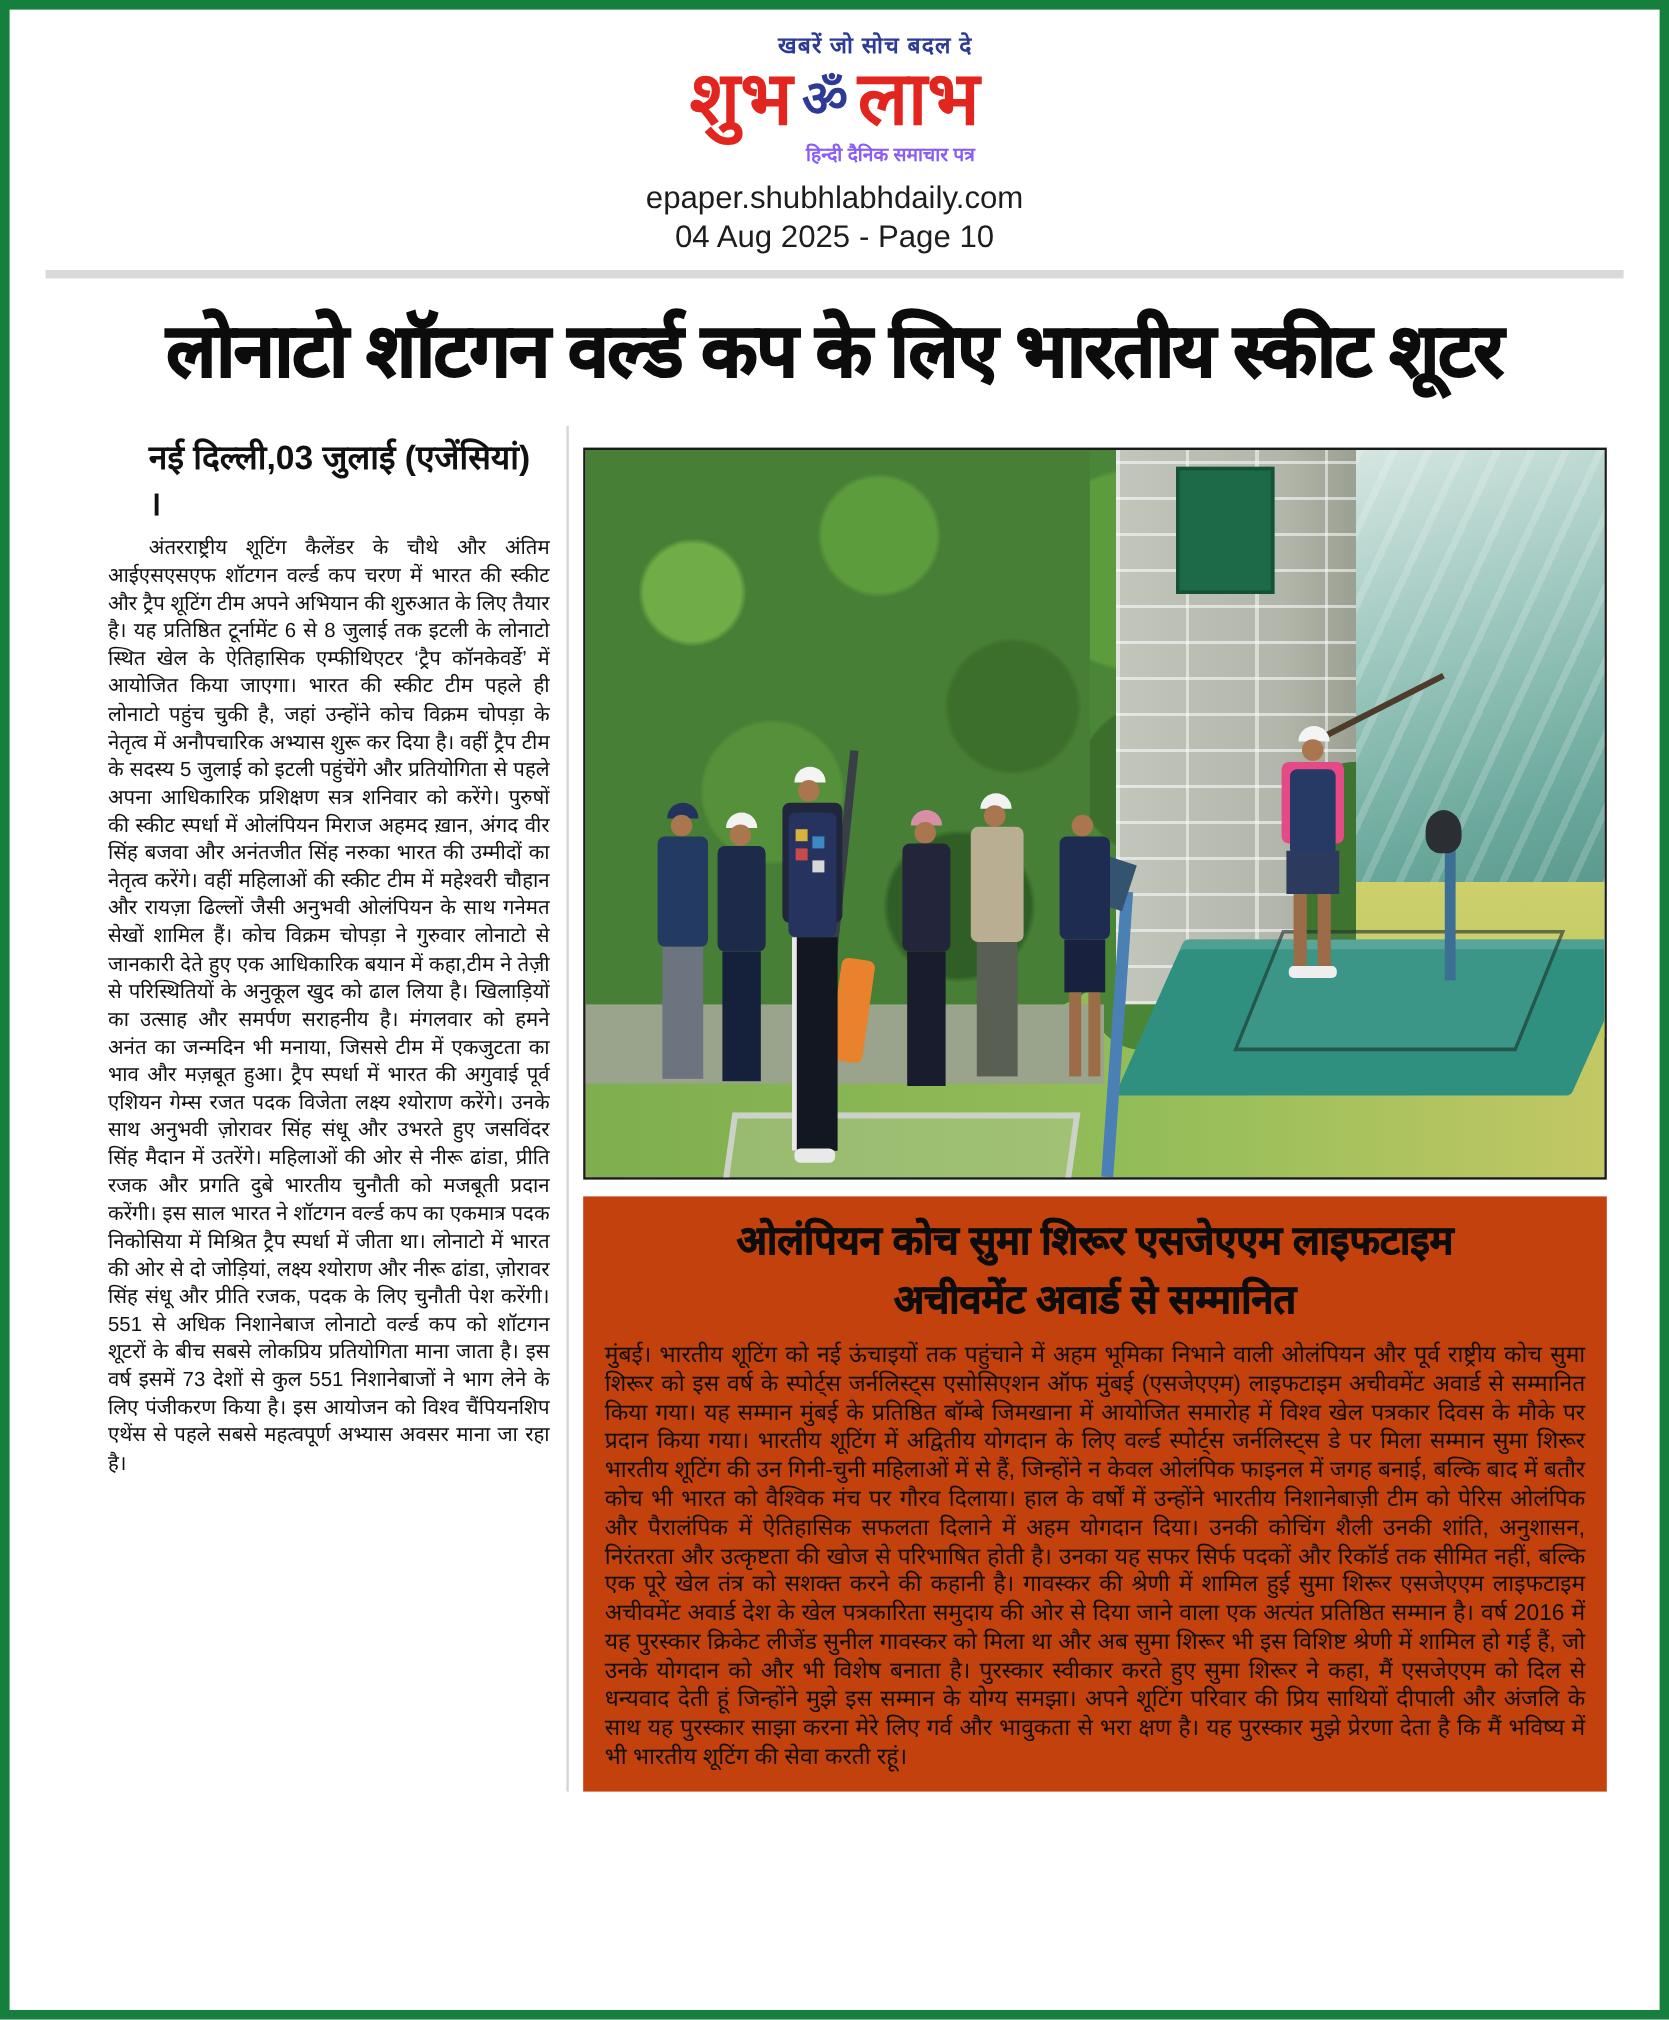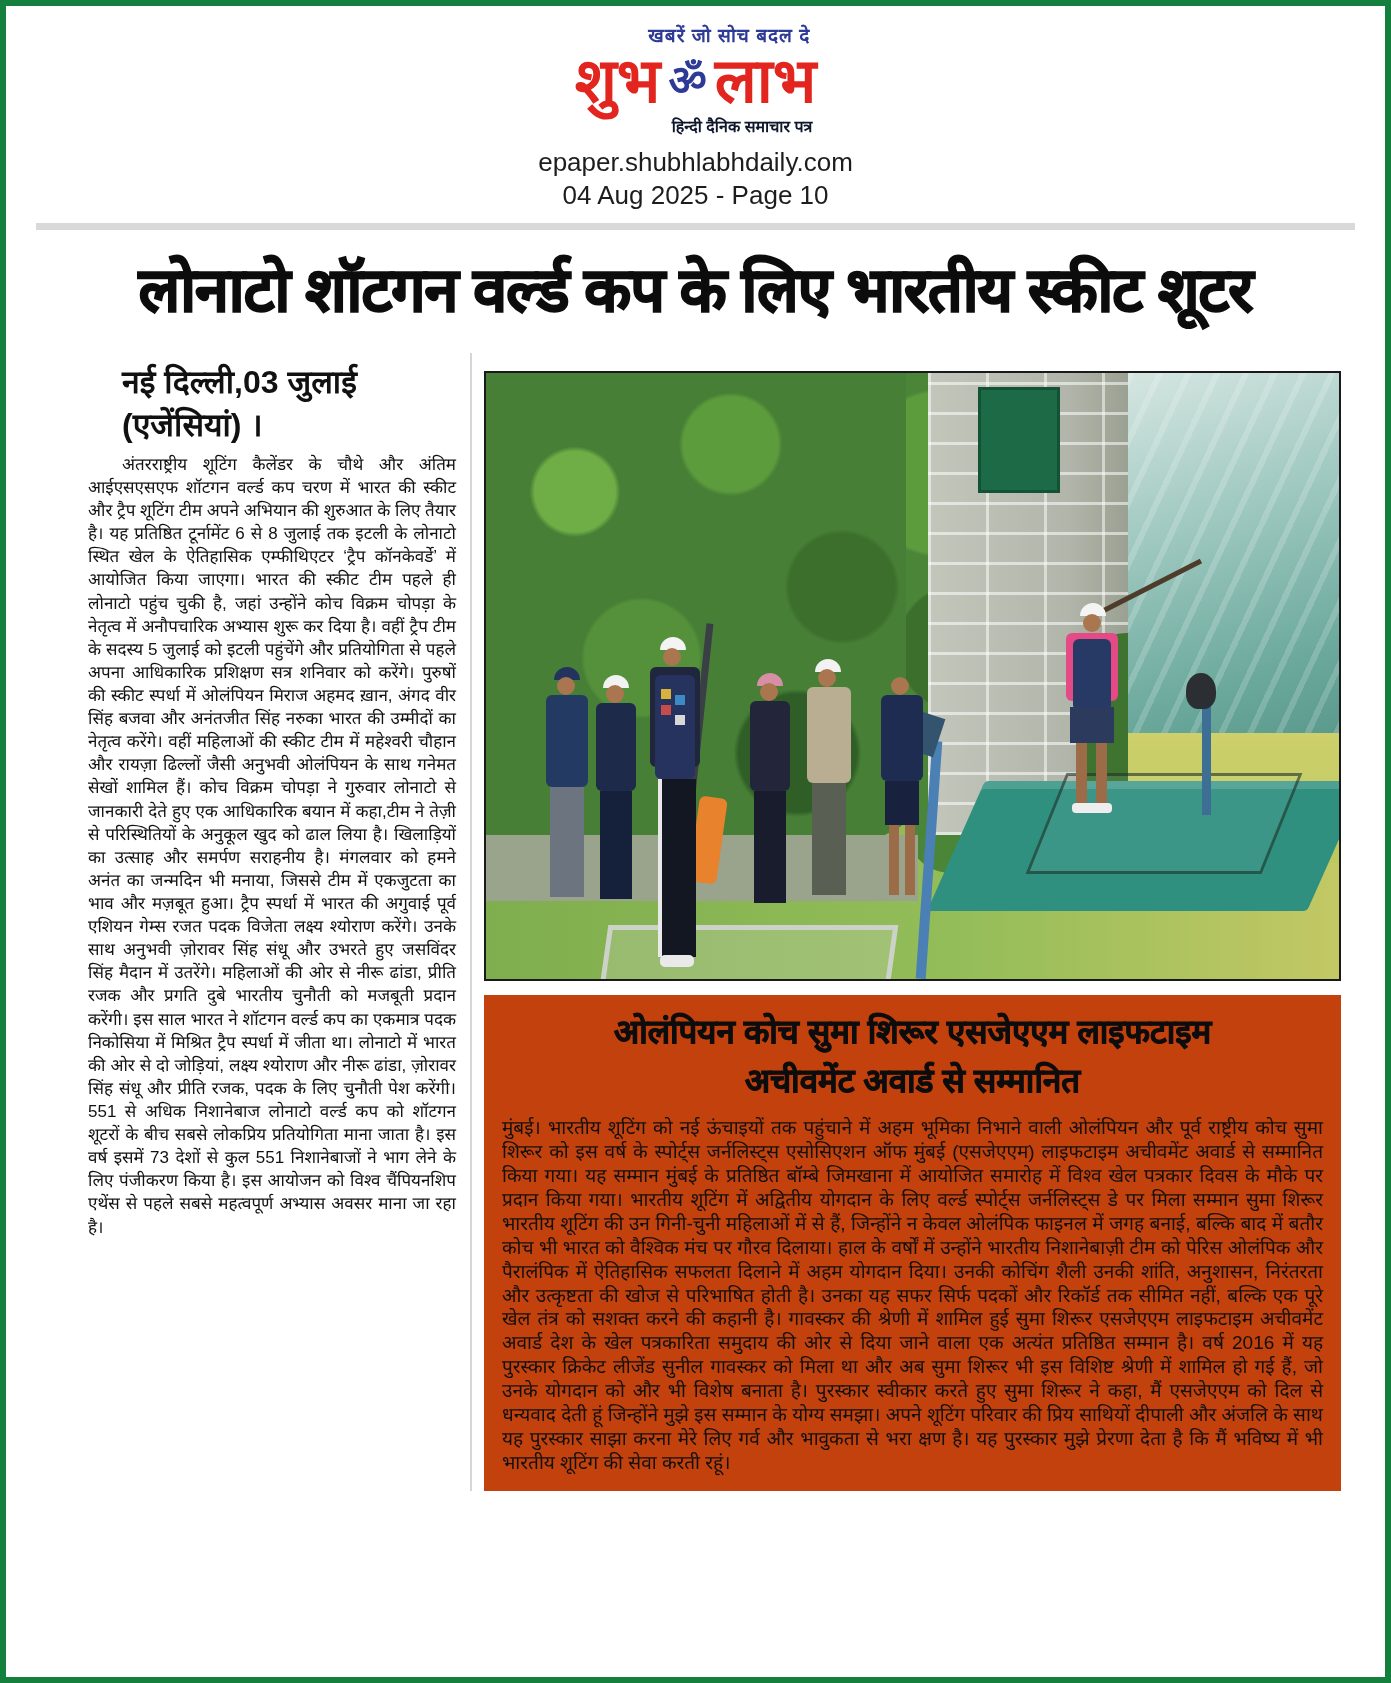--- a/index.html
+++ b/index.html
@@ -1,41 +1,41 @@
 <!DOCTYPE html>
 <html lang="hi"><head>
 <meta charset="utf-8">
 <style>
   html,body{margin:0;padding:0;background:#9aa0a6;}
   .page{
     width:1391px;height:1683px;box-sizing:border-box;margin:0 auto;
-    background:#ffffff;border:6px solid #15803d;position:relative;overflow:hidden;
+    background:#ffffff;border:8px solid #15803d;position:relative;overflow:hidden;
     font-family:"Liberation Sans","DejaVu Sans",sans-serif;color:#111;
   }
   
   .masthead{text-align:center;padding-top:16px;}
   .masthead-inner{display:inline-block;text-align:right;}
   .tagline{color:#2d3a96;font-weight:bold;font-size:19px;letter-spacing:1px;padding-right:6px;}
   .title-row{display:flex;align-items:center;justify-content:center;gap:8px;
     color:#e2251f;font-weight:900;font-size:62px;line-height:1.05;}
   .om-icon{color:#2d3a96;font-size:42px;font-weight:bold;line-height:1;}
-  .subtitle{color:#0f172a;font-weight:bold;font-size:16px;padding-right:4px;margin-top:2px;}
+  .subtitle{color:#8b5cf6;font-weight:bold;font-size:16px;padding-right:4px;margin-top:2px;}
   .url-line{font-size:26px;color:#1d1d1d;text-align:center;margin-top:10px;}
   .date-line{font-size:26px;color:#1d1d1d;text-align:center;margin-top:2px;}
   .top-rule{height:7px;background:#d9d9d9;margin:12px 30px 0 30px;}
   
   .headline{
     text-align:center;font-weight:900;font-size:61px;line-height:1.85;
     color:#0c0c0c;margin-top:4px;letter-spacing:-1px;
     -webkit-text-stroke:1.6px #0c0c0c;
   }
   
   .columns{display:flex;padding:0 44px 0 82px;margin-top:6px;gap:14px;}
   .left-col{width:368px;flex:none;}
-  .dateline{font-weight:bold;font-size:32px;padding-left:34px;margin:6px 0 8px 0;}
+  .dateline{font-weight:bold;font-size:28px;padding-left:34px;margin:6px 0 8px 0;}
   .left-body{font-size:17px;line-height:1.36;text-align:justify;text-indent:34px;}
   .right-col{flex:1;min-width:0;border-left:2px solid #d6d6d6;padding-left:12px;}
   
   .photo{height:606px;border:2px solid #1a1a1a;position:relative;overflow:hidden;
     background:linear-gradient(90deg,#7fae4e 0%,#93bd59 55%,#c2c864 100%);margin-top:18px;}
   .photo *{position:absolute;}
   .foliage{left:0;top:0;width:445px;height:475px;
     background:radial-gradient(circle at 20% 25%,#6fae46 0 8%,transparent 9%),
                radial-gradient(circle at 55% 15%,#5d9c3c 0 10%,transparent 11%),
                radial-gradient(circle at 80% 45%,#3c6f2b 0 12%,transparent 13%),

